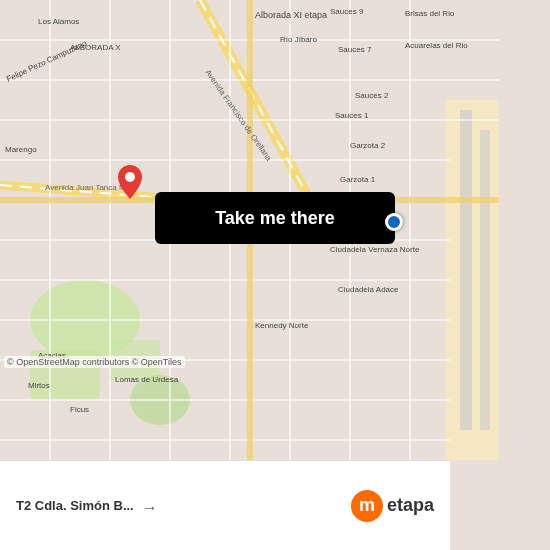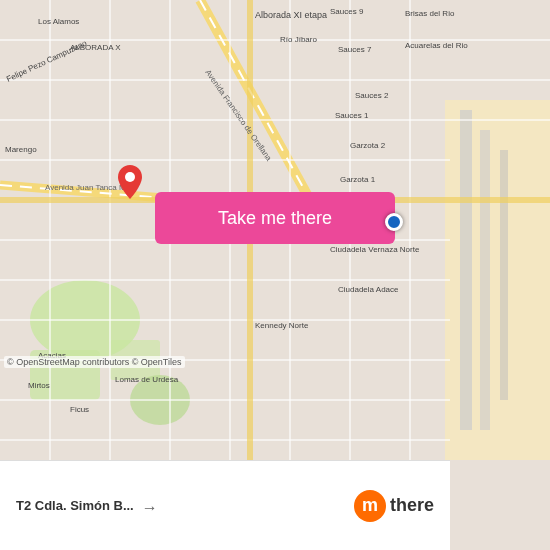--- a/index.html
+++ b/index.html
@@ -1,42 +1,42 @@
 <!DOCTYPE html>
 <html><head>
   <meta charset="utf-8">
   <style>
     * { margin: 0; padding: 0; box-sizing: border-box; }
     body { width: 550px; height: 550px; overflow: hidden; font-family: Arial, sans-serif; background: #e8e0d8; }
 
     #map-container {
       position: relative;
-      width: 550px;
+      width: 499px;
       height: 460px;
       background: #e8e0d8;
       overflow: hidden;
     }
 
     
     .map-bg {
       position: absolute;
       top: 0; left: 0; right: 0; bottom: 0;
     }
 
     
     #take-me-there-btn {
       position: absolute;
       top: 192px;
       left: 155px;
       width: 240px;
       height: 52px;
-      background: #ec4899;
+      background: #000000;
       color: white;
       font-size: 18px;
-      font-weight: normal;
+      font-weight: bold;
       border: none;
       border-radius: 6px;
       cursor: pointer;
       z-index: 10;
       display: flex;
       align-items: center;
       justify-content: center;
     }
 
     
@@ -246,15 +246,15 @@
   <div class="route-info">
     <div class="route-row">
       <span class="route-from">T2 Cdla. Simón B...</span>
       <span class="route-arrow">→</span>
     </div>
   </div>
   <div class="moovit-logo">
     <div class="moovit-m">
       <span>m</span>
     </div>
-    <span class="moovit-text">there</span>
+    <span class="moovit-text">etapa</span>
   </div>
 </div>
 
 </body></html>

